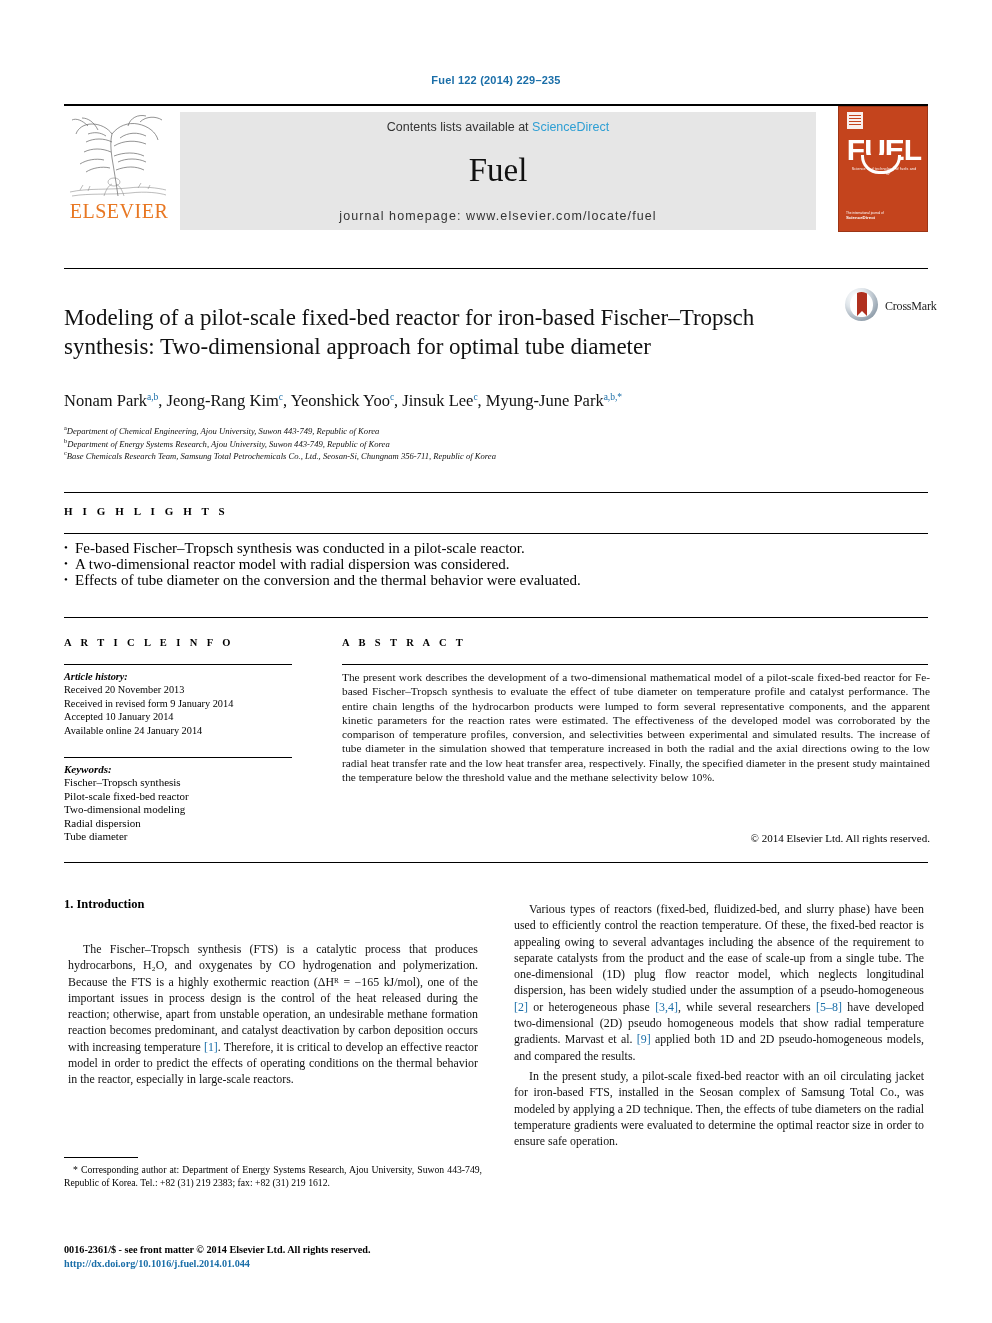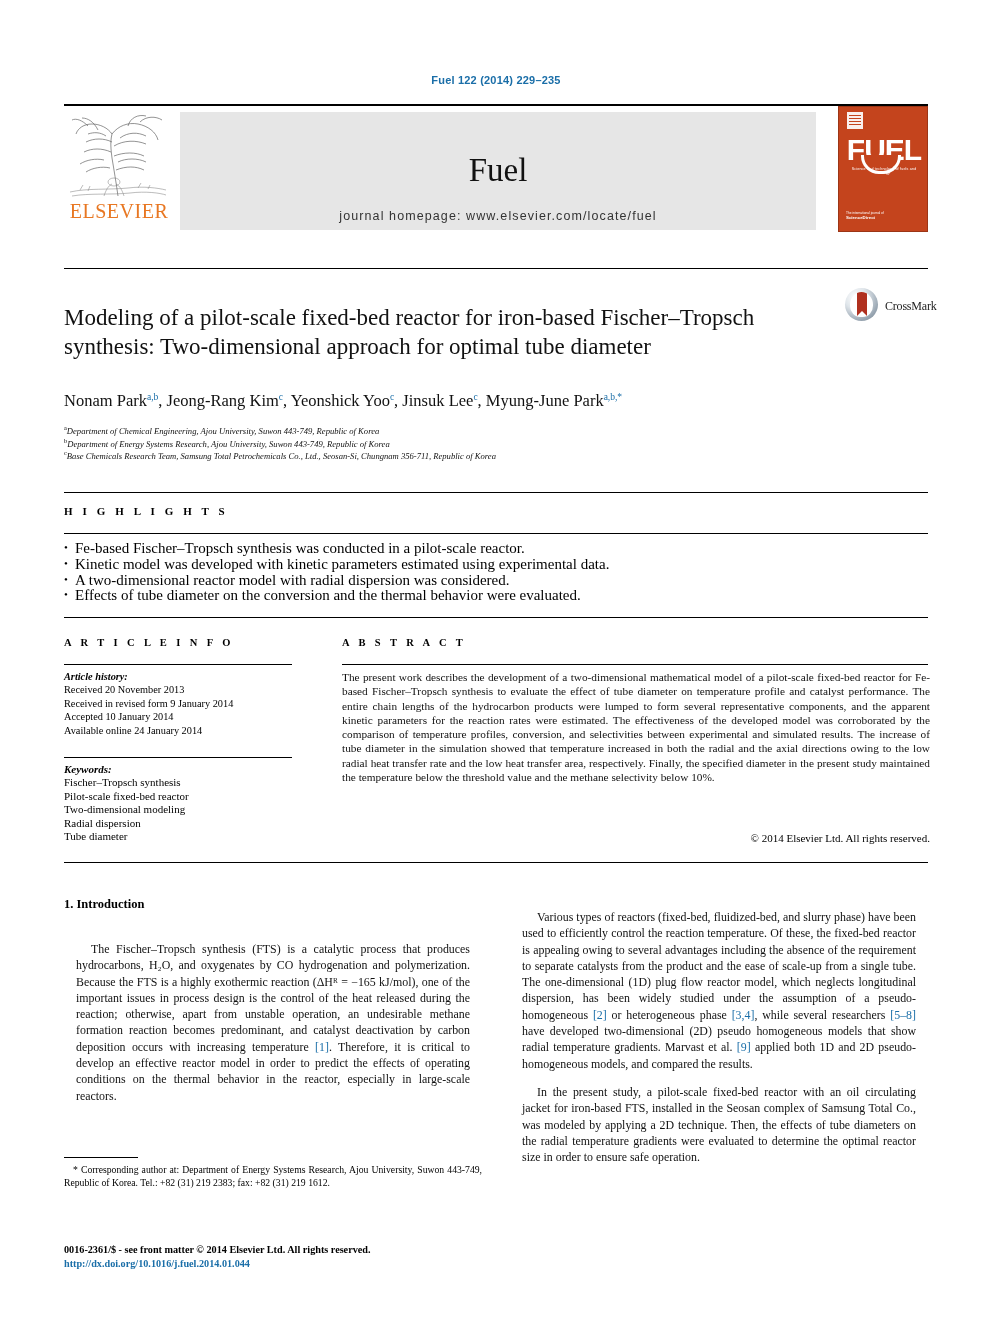--- a/index.html
+++ b/index.html
@@ -436,21 +436,21 @@
     font-family: "Liberation Serif", serif;
     font-size: 12.5px;
     font-weight: bold;
     margin: 0 0 29px 0;
   }
   .para {
     font-family: "Liberation Serif", serif;
     font-size: 11.9px;
     line-height: 16.3px;
     text-align: justify;
-    margin: 12px;
+    margin: 4px;
     text-indent: 15px;
     color: #111;
   }
   .para + .para { margin-top: 0; }
   .ref { color: #1a6ea8; }
 
   
   .fn-rule {
     position: absolute;
     left: 64px;
@@ -518,20 +518,24 @@
           <path d="M36 84 C38 78 40 74 44 72"></path>
           <path d="M56 84 C54 78 52 74 48 72"></path>
           <ellipse cx="46" cy="70" rx="6" ry="4"></ellipse>
           <path d="M12 78 l3 -5 M20 79 l2 -5 M70 76 l3 -5 M80 77 l2 -4"></path>
         </g>
       </svg>
       <div class="elsevier-word">ELSEVIER</div>
     </div>
 
     <div class="sd-band">
+      <div class="sd-line">
+        <span>Contents lists available at</span>
+        <span class="sd-link">ScienceDirect</span>
+      </div>
       <div class="journal-name">Fuel</div>
       <div class="journal-home">journal homepage: www.elsevier.com/locate/fuel</div>
     </div>
 
     <div class="cover">
       <div class="cover-minilogo"></div>
       <div class="cover-fuel">FUEL</div>
       <div class="cover-swoosh"></div>
       <div class="cover-sub">Science and technology of fuels and energy</div>
       <div class="cover-foot">
@@ -559,21 +563,20 @@
       <div><sup>a</sup>Department of Chemical Engineering, Ajou University, Suwon 443-749, Republic of Korea</div>
       <div><sup>b</sup>Department of Energy Systems Research, Ajou University, Suwon 443-749, Republic of Korea</div>
       <div><sup>c</sup>Base Chemicals Research Team, Samsung Total Petrochemicals Co., Ltd., Seosan-Si, Chungnam 356-711, Republic of Korea</div>
     </div>
 
   <div class="hl-rule-top"></div>
   <div class="hl-head">H I G H L I G H T S</div>
   <div class="hl-rule-mid"></div>
   <div class="hl-list">
       <div>Fe-based Fischer–Tropsch synthesis was conducted in a pilot-scale reactor.</div>
-      <div>Kinetic model was developed with kinetic parameters estimated using experimental data.</div>
       <div>A two-dimensional reactor model with radial dispersion was considered.</div>
       <div>Effects of tube diameter on the conversion and the thermal behavior were evaluated.</div>
     </div>
   <div class="hl-rule-bot"></div>
 
   <div class="ai-head">A R T I C L E   I N F O</div>
   <div class="ab-head">A B S T R A C T</div>
   <div class="ai-rule"></div>
   <div class="ab-rule"></div>
 

